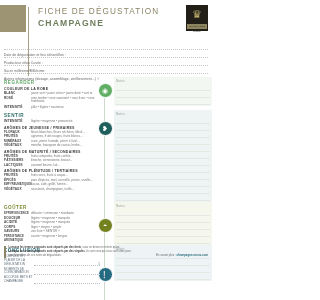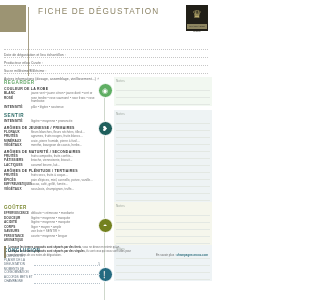--- a/index.html
+++ b/index.html
@@ -93,20 +93,21 @@
 
   <div class="header">
     <div class="hdr-swatch"></div>
     <div class="hdr-bars">
         <i></i>
         <i></i>
         <i></i>
       </div>
     <div class="hdr-titles">
       <div class="t1">FICHE DE DÉGUSTATION</div>
+      <div class="t2">CHAMPAGNE</div>
     </div>
     <div class="logo">
       <div class="mark">♛</div>
       <div class="cap">
           <span>CHAMPAGNE MOOC</span>
         </div>
     </div>
   </div>
 
   <div class="ident">

